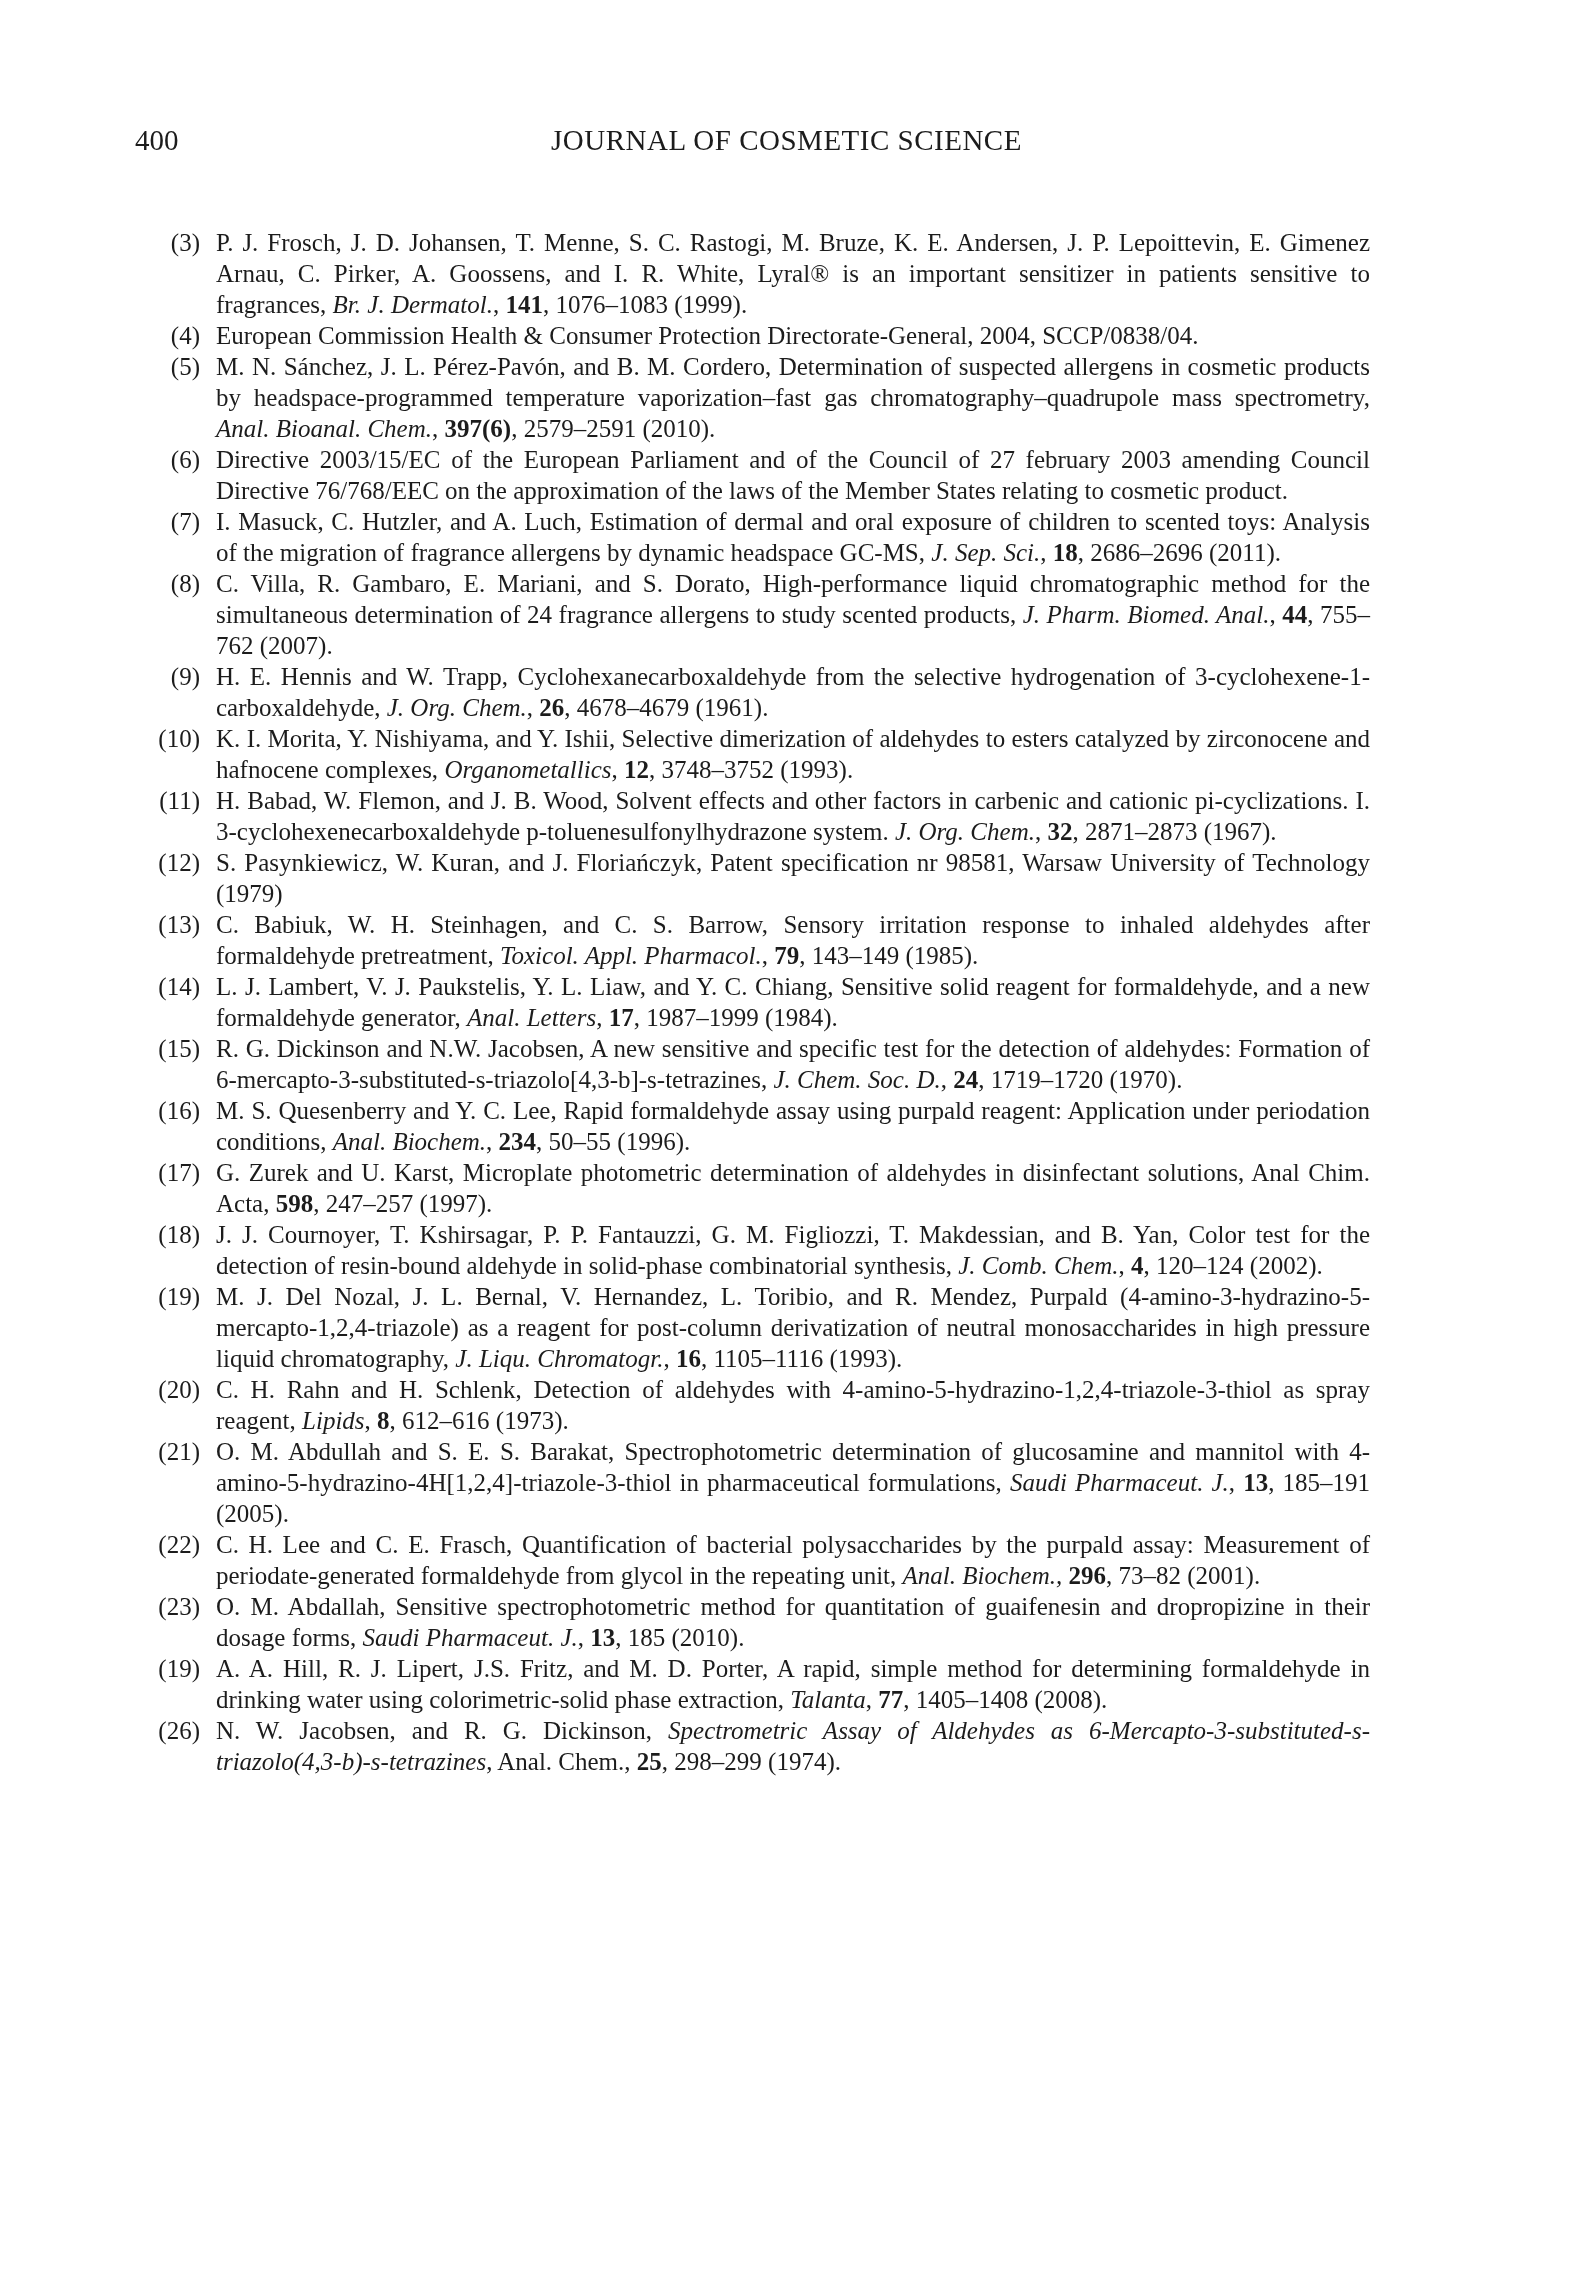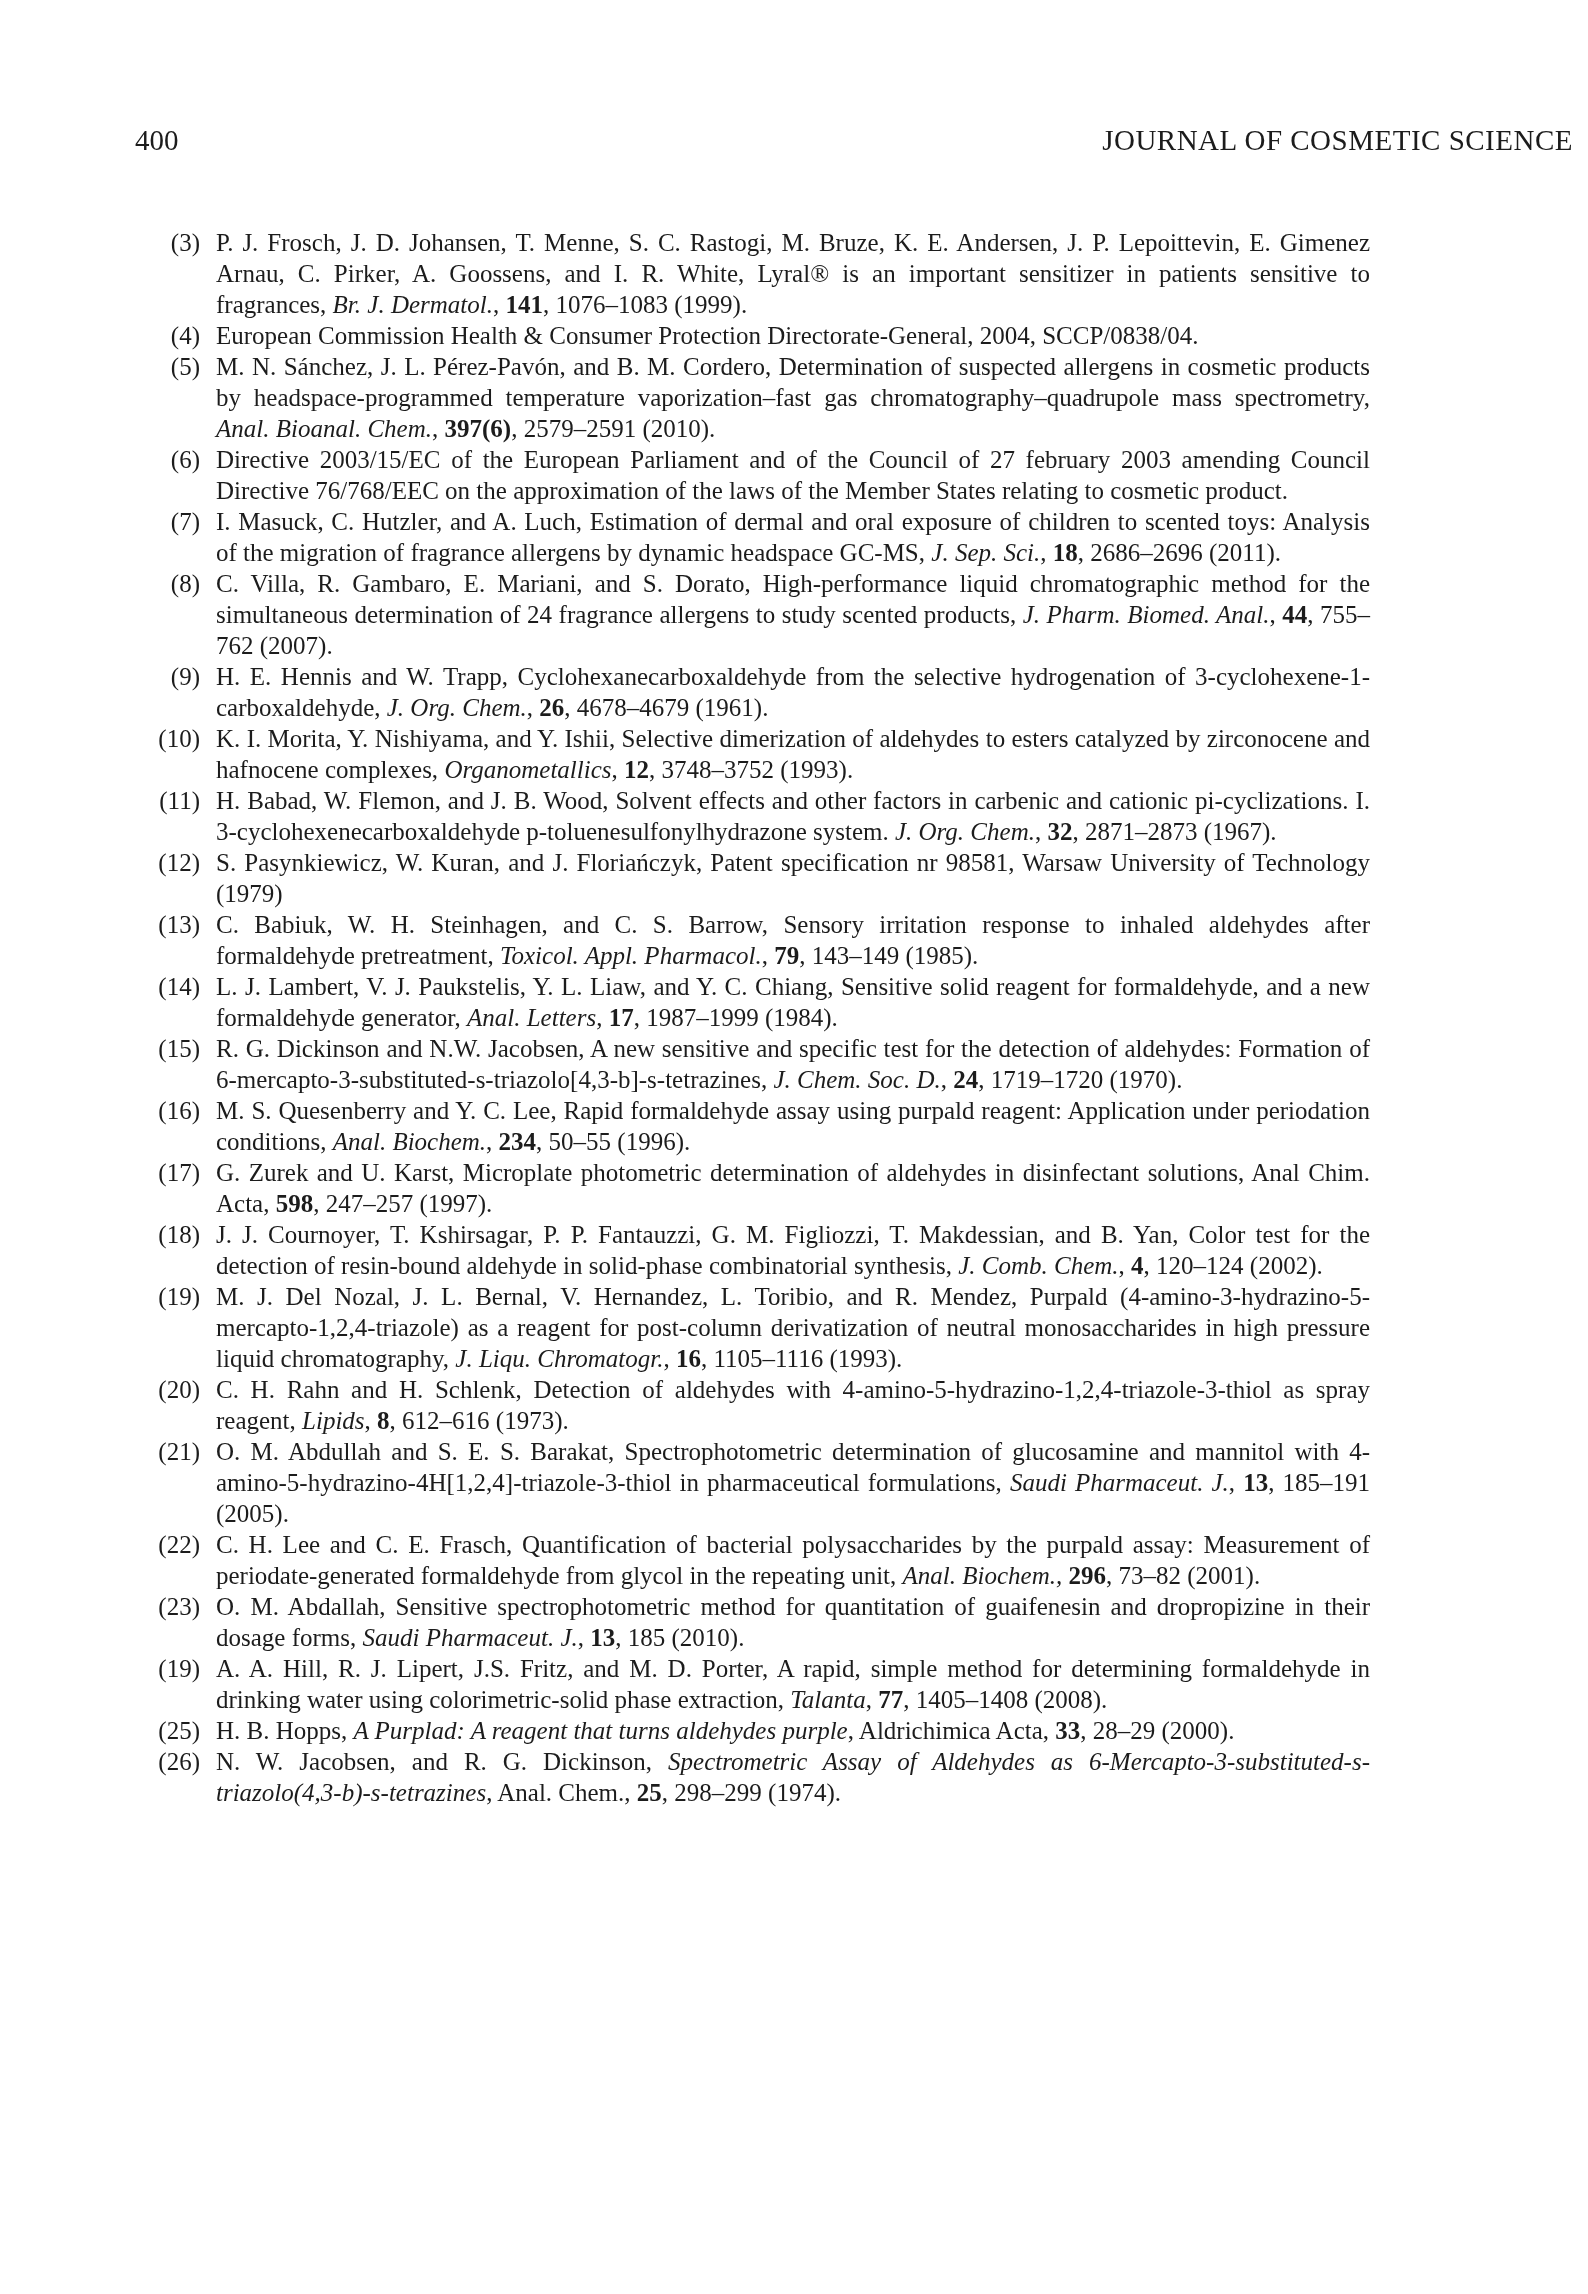--- a/index.html
+++ b/index.html
@@ -17,21 +17,21 @@
     left: 135px;
     top: 123px;
     font-size: 29px;
     line-height: 34px;
   }
   .header-title {
     position: absolute;
     top: 123px;
     left: 0;
     width: 1573px;
-    text-align: right;
+    text-align: center;
     font-size: 29px;
     line-height: 34px;
     letter-spacing: 0.5px;
   }
   .ref-list {
     position: absolute;
     top: 227px;
     left: 155px;
     width: 1215px;
     font-size: 25px;
@@ -140,22 +140,18 @@
       </div>
       <div class="ref">
         <span class="ref-num">(23)</span>
         <span class="ref-text"><span>O. M. Abdallah, Sensitive spectrophotometric method for quantitation of guaifenesin and dropropizine in their dosage forms, </span><span class="seg-italic">Saudi Pharmaceut. J.</span><span>, </span><span class="seg-bold">13</span><span>, 185 (2010).</span></span>
       </div>
       <div class="ref">
         <span class="ref-num">(19)</span>
         <span class="ref-text"><span>A. A. Hill, R. J. Lipert, J.S. Fritz, and M. D. Porter, A rapid, simple method for determining formaldehyde in drinking water using colorimetric-solid phase extraction, </span><span class="seg-italic">Talanta</span><span>, </span><span class="seg-bold">77</span><span>, 1405–1408 (2008).</span></span>
       </div>
       <div class="ref">
-        <span class="ref-num">(25)</span>
-        <span class="ref-text"><span>H. B. Hopps, </span><span class="seg-italic">A Purplad: A reagent that turns aldehydes purple</span><span>, Aldrichimica Acta, </span><span class="seg-bold">33</span><span>, 28–29 (2000).</span></span>
-      </div>
-      <div class="ref">
         <span class="ref-num">(26)</span>
         <span class="ref-text"><span>N. W. Jacobsen, and R. G. Dickinson, </span><span class="seg-italic">Spectrometric Assay of Aldehydes as 6-Mercapto-3-substituted-s-triazolo(4,3-b)-s-tetrazines</span><span>, Anal. Chem., </span><span class="seg-bold">25</span><span>, 298–299 (1974).</span></span>
       </div>
     </div>
 </div>
 
 
 </body></html>

